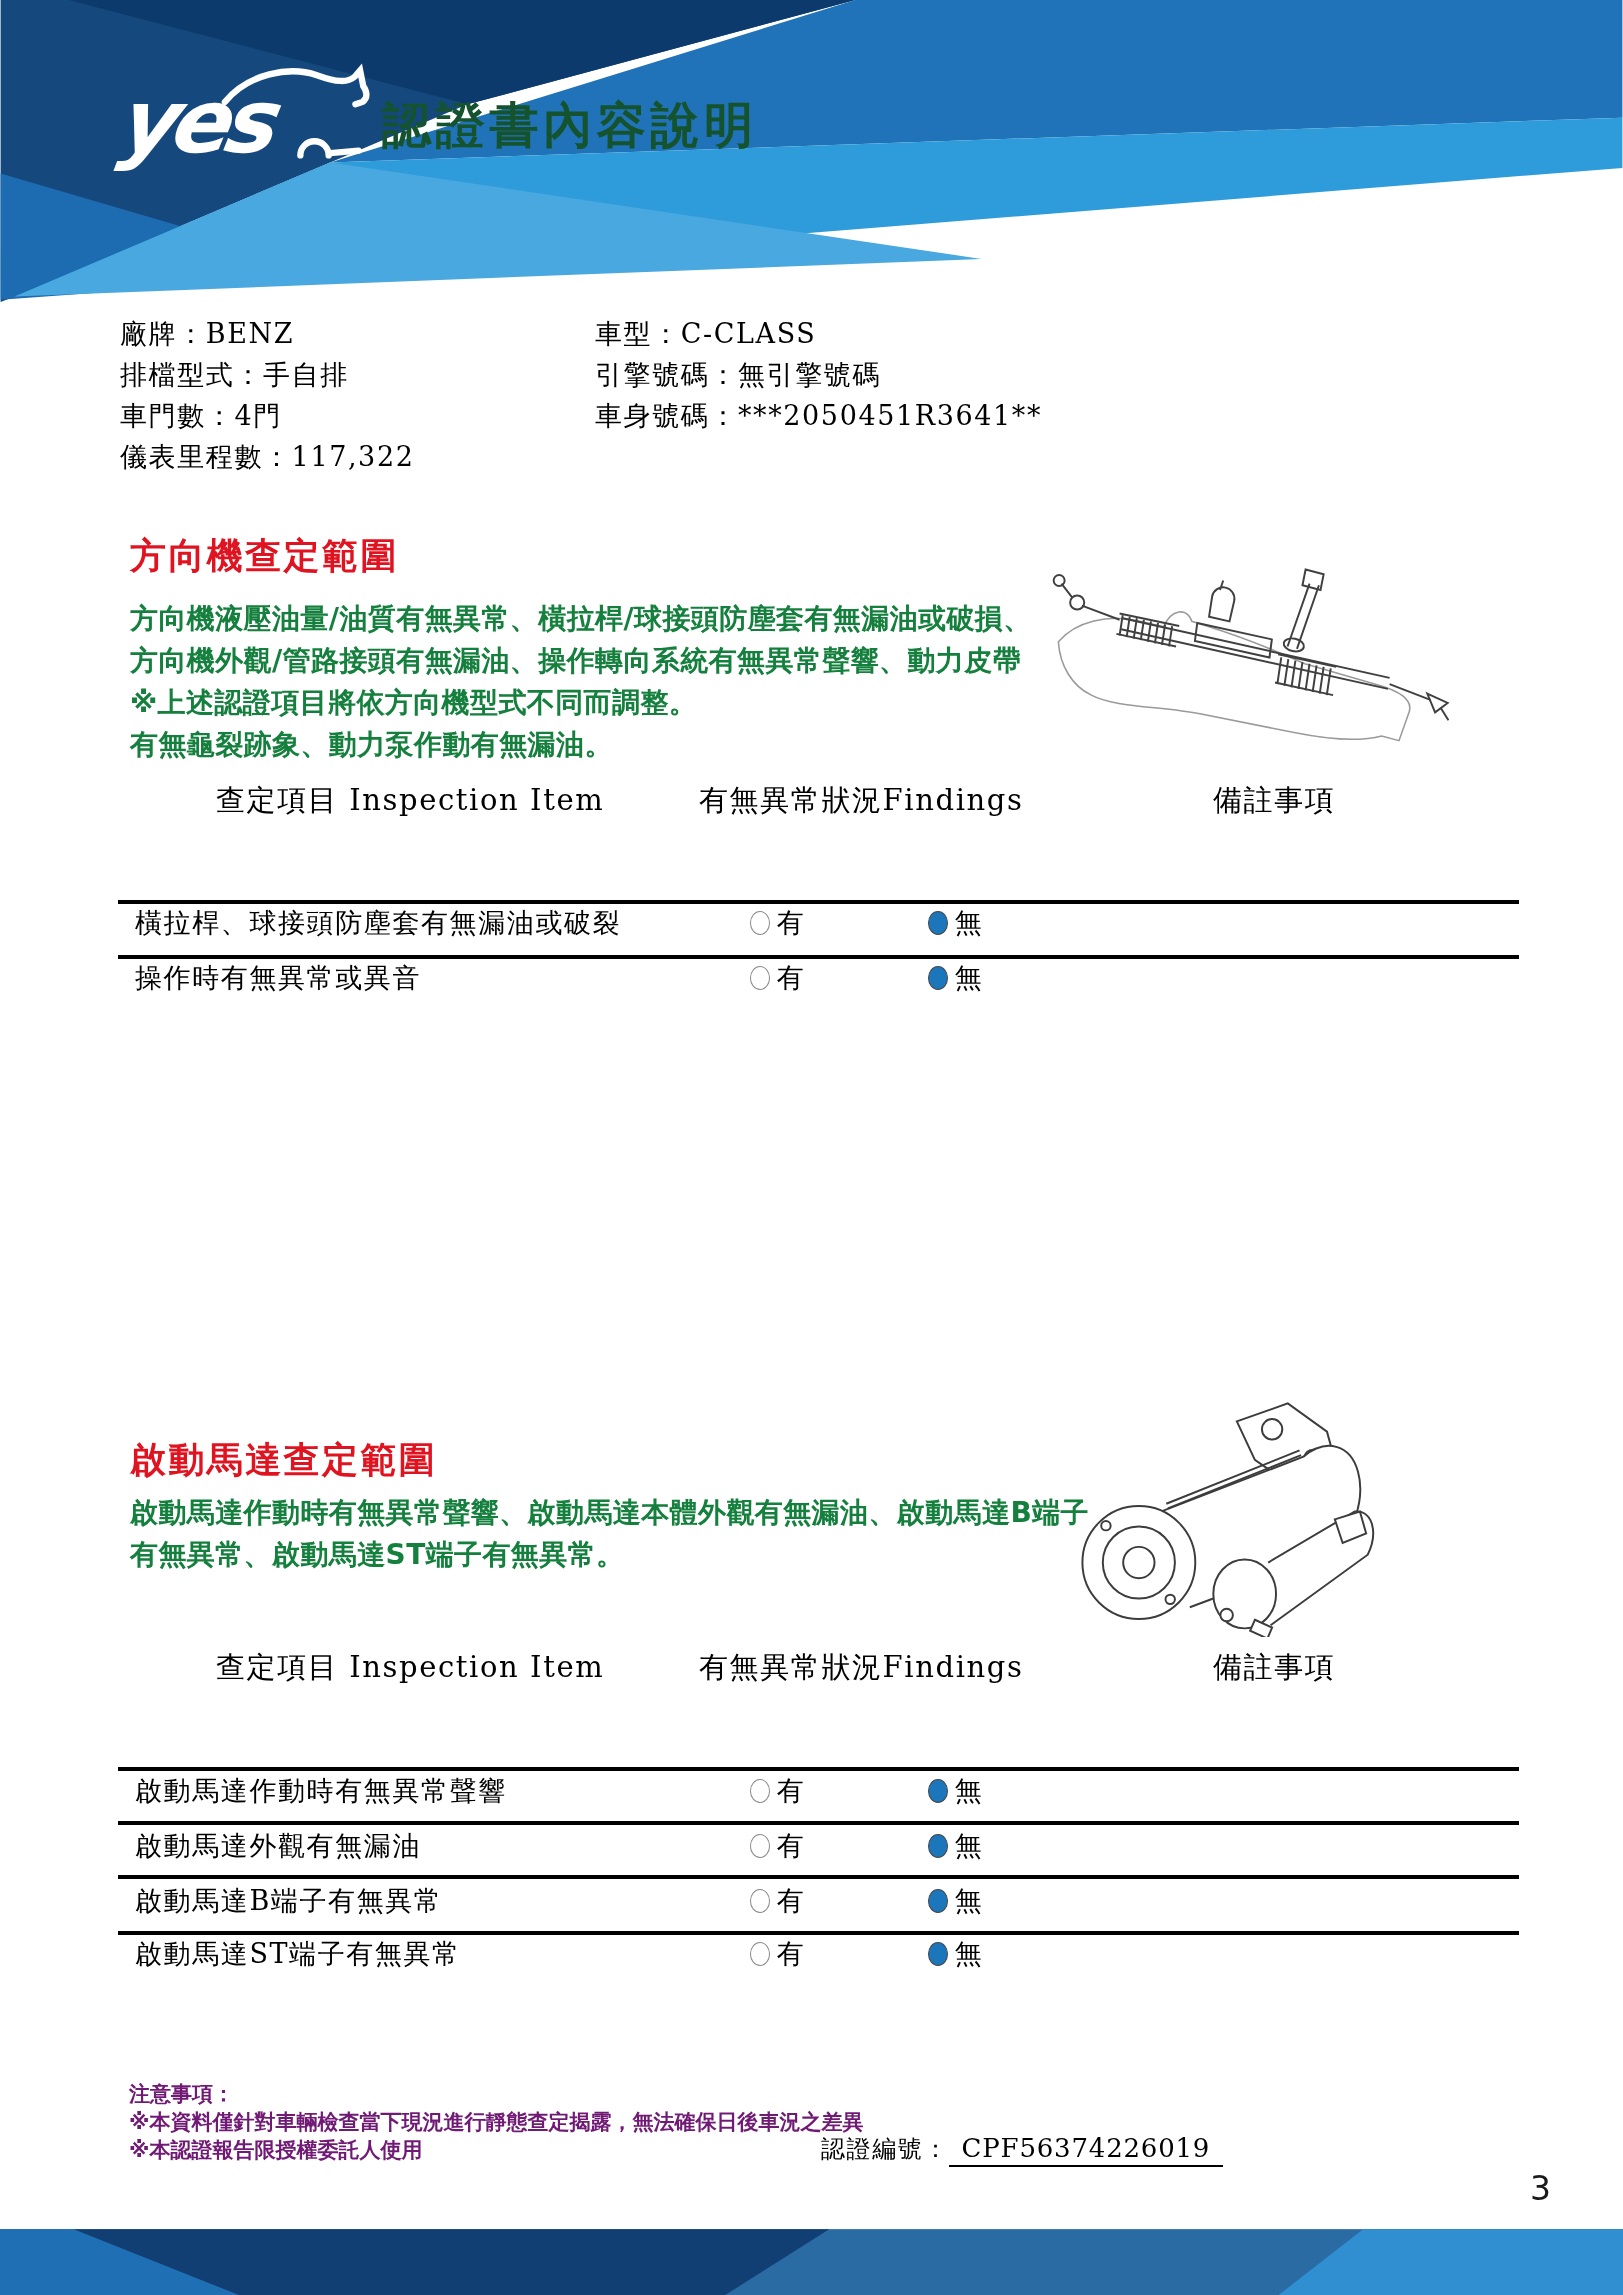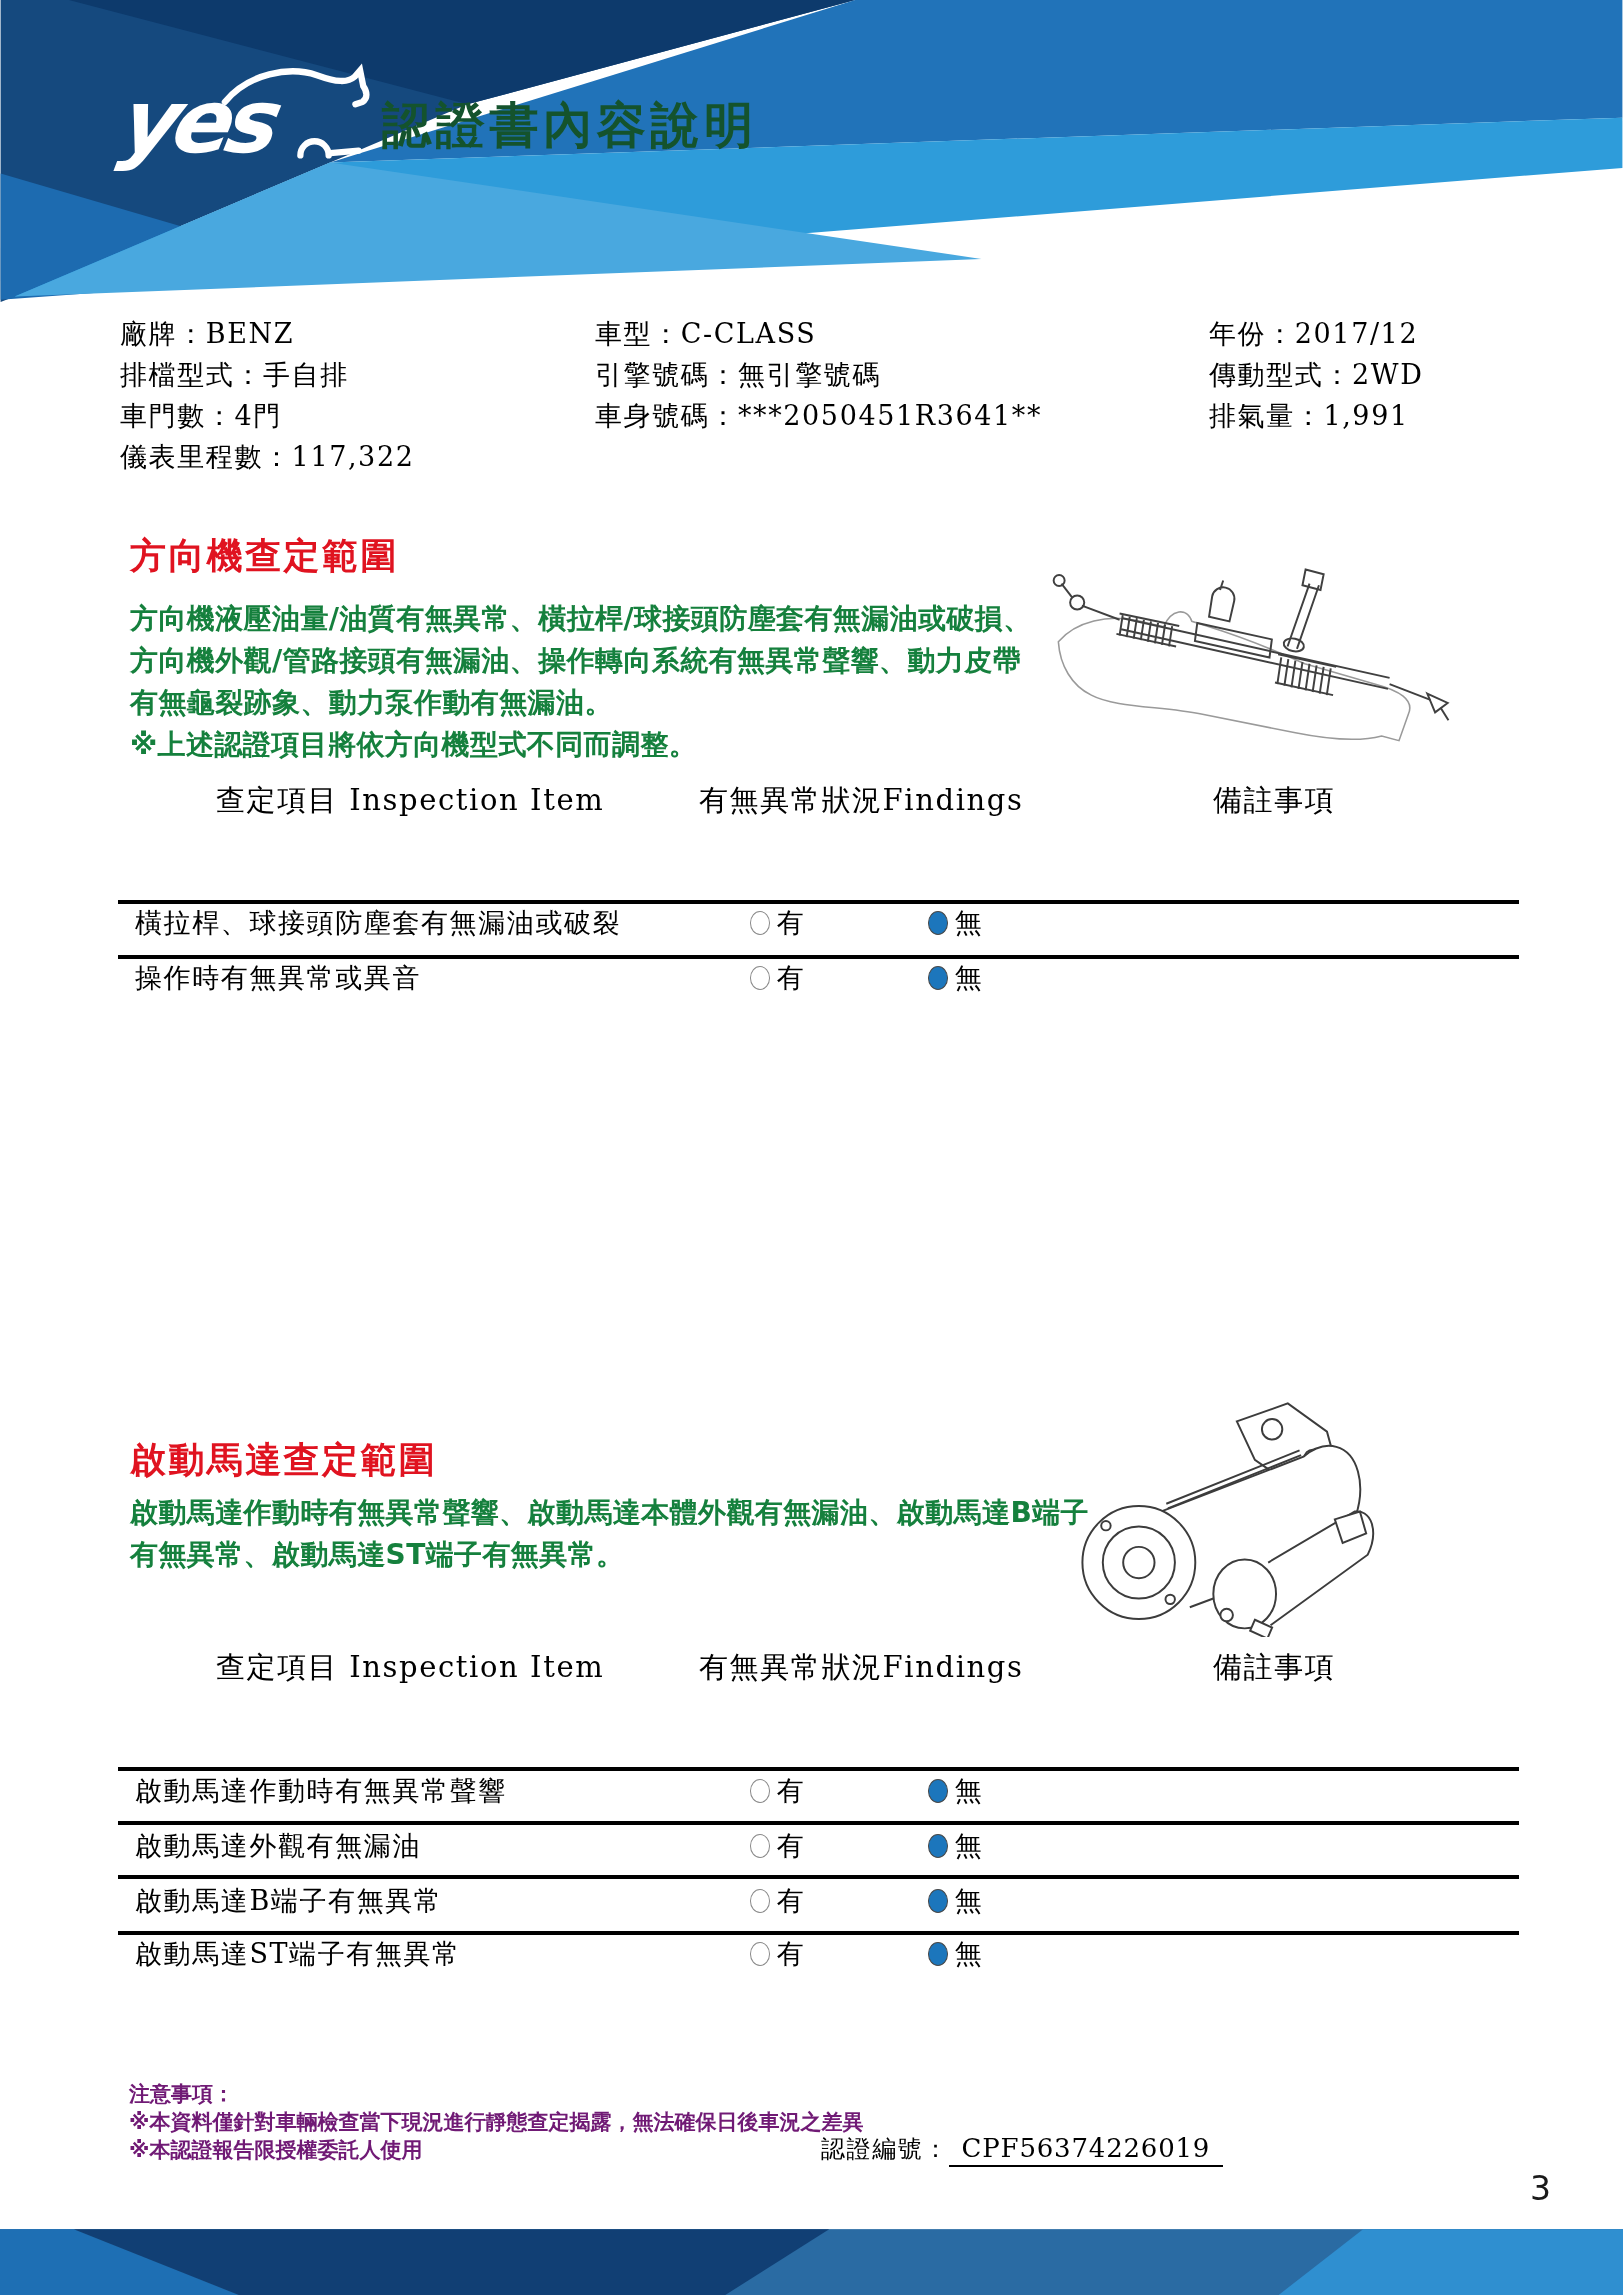--- a/index.html
+++ b/index.html
@@ -80,32 +80,27 @@
     <div>廠牌：BENZ</div>
     <div>排檔型式：手自排</div>
     <div>車門數：4門</div>
     <div>儀表里程數：117,322</div>
   </div>
   <div class="vcol vcol-2">
     <div>車型：C-CLASS</div>
     <div>引擎號碼：無引擎號碼</div>
     <div>車身號碼：***2050451R3641**</div>
   </div>
-  <div class="vcol vcol-3">
-    <div>年份：2017/12</div>
-    <div>傳動型式：2WD</div>
-    <div>排氣量：1,991</div>
-  </div>
 
   <div class="sec-title" style="top:532px;">方向機查定範圍</div>
   <div class="sec-desc" style="top:598px;">
     <div>方向機液壓油量/油質有無異常、橫拉桿/球接頭防塵套有無漏油或破損、</div>
     <div>方向機外觀/管路接頭有無漏油、操作轉向系統有無異常聲響、動力皮帶</div>
+    <div>※上述認證項目將依方向機型式不同而調整。</div>
     <div>有無龜裂跡象、動力泵作動有無漏油。</div>
-    <div>※上述認證項目將依方向機型式不同而調整。</div>
   </div>
 
   <svg class="illu" style="left:1044px;top:546px;" width="440" height="208" viewBox="0 0 560 265">
     <g fill="none" stroke="#9a9a9a" stroke-width="2">
       <path d="M18,122 C40,96 82,86 122,96 L152,103 C162,80 182,78 188,96 L207,102 C252,116 292,132 332,150 L422,176 C452,184 472,196 464,214 L452,248 L430,242 C400,250 360,246 320,238 L200,214 C150,204 90,206 60,190 C35,178 20,152 18,122 Z"></path>
     </g>
     <g fill="none" stroke="#404040" stroke-width="2.5">
       <path d="M100,92 L440,168 M98,106 L438,182"></path>
       <path d="M96,86 L172,102 M92,112 L168,128"></path>
       <path d="M100,88 l-4,26 M109,90 l-4,26 M118,92 l-4,26 M127,94 l-4,26 M136,96 l-4,26 M145,98 l-4,26 M154,100 l-4,26 M163,102 l-4,26"></path>

